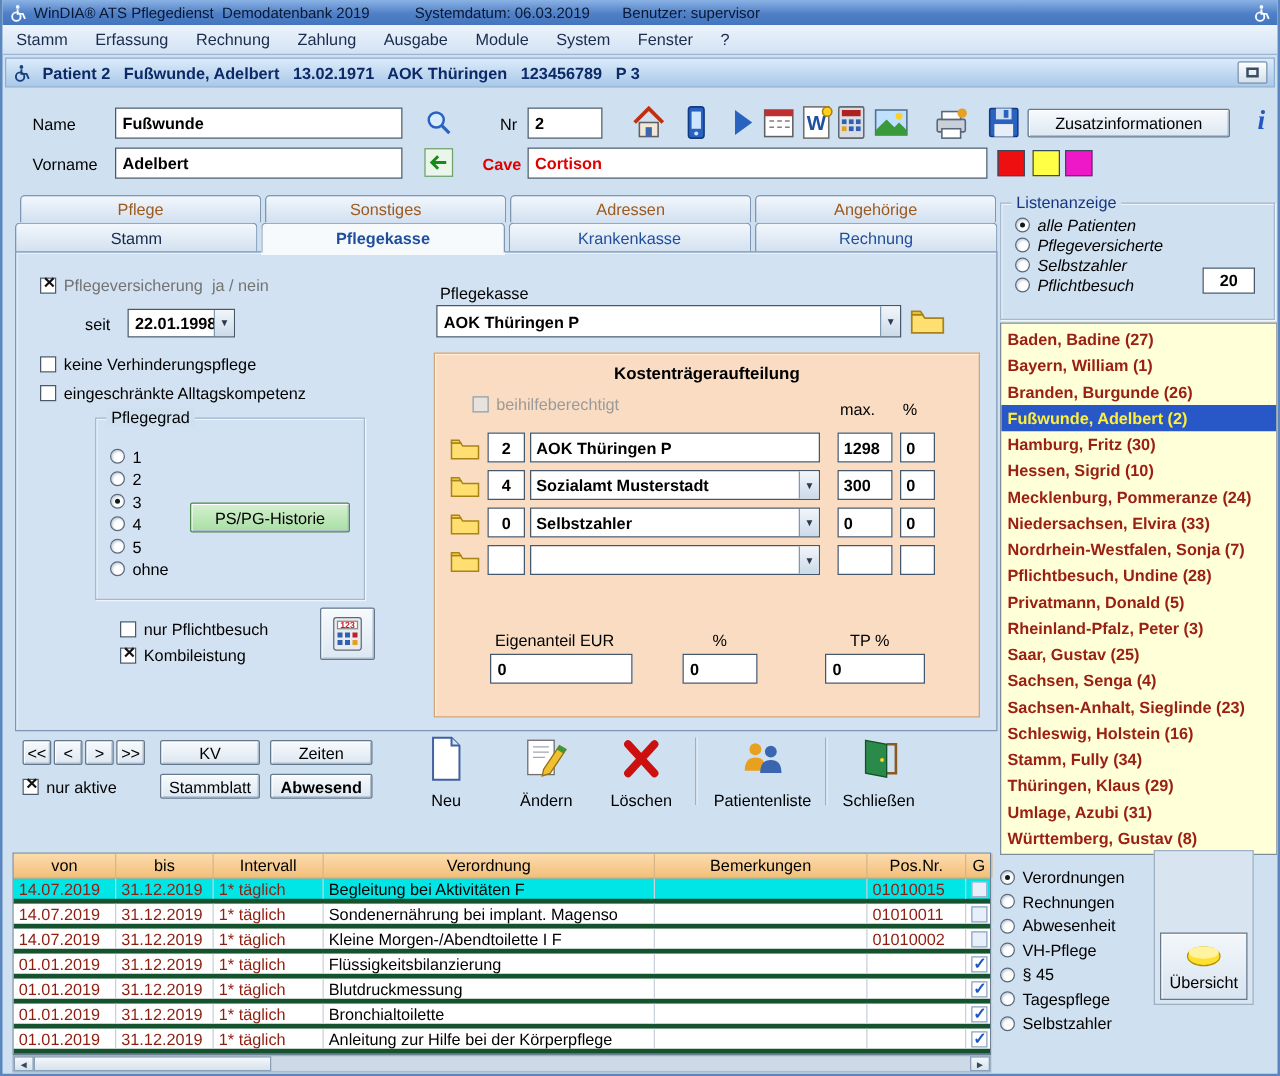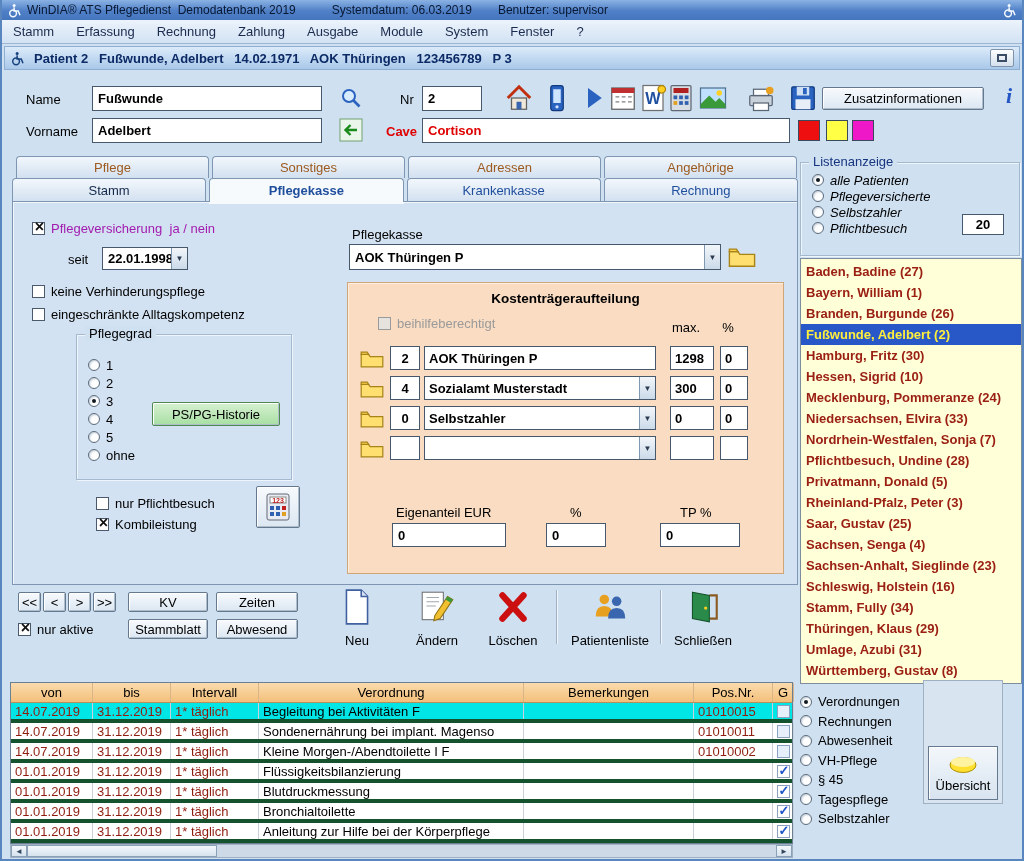--- a/index.html
+++ b/index.html
@@ -127,21 +127,21 @@
   <div class="mainwin">
 
     <div class="childbar">
       <span class="icon16">
           <svg viewBox="0 0 16 16">
             <circle cx="6.5" cy="11" r="3.6" fill="none" stroke="#16407e" stroke-width="1.6"></circle>
             <circle cx="7.6" cy="2.7" r="1.6" fill="#16407e"></circle>
             <path d="M7.6 4.6 v4 h4.4 l1.9 4.4" fill="none" stroke="#16407e" stroke-width="1.6"></path>
           </svg>
         </span>
-      <span class="ct">Patient 2   Fußwunde, Adelbert   14.02.1971   AOK Thüringen   123456789   P 3</span>
+      <span class="ct">Patient 2   Fußwunde, Adelbert   13.02.1971   AOK Thüringen   123456789   P 3</span>
       <span class="winbtn">
           <span class="glyph"></span>
         </span>
     </div>
 
     <span class="lbl" style="left:24px;top:48px;">Name</span>
     <span class="field" style="left:90px;top:42px;width:230px;height:25px;">Fußwunde</span>
     <span class="icon24" style="left:336px;top:42px;">
         <svg viewBox="0 0 24 24">
           <circle cx="10" cy="10" r="6" fill="#d8ecff" stroke="#2a62c0" stroke-width="2"></circle>
@@ -249,21 +249,21 @@
       </div>
     <div class="tabrow" style="left:10px;top:134px;width:786px;height:24px;">
         <div class="tab tab-front dark">Stamm</div>
         <div class="tab tab-front active">Pflegekasse</div>
         <div class="tab tab-front">Krankenkasse</div>
         <div class="tab tab-front">Rechnung</div>
       </div>
 
     <div class="content"></div>
 
-    <span class="cbrow" style="left:30px;top:177px;color:#a21caf;">
+    <span class="cbrow" style="left:30px;top:177px;color:#737373;">
       <span class="cb checked"></span>
       <span>Pflegeversicherung  ja / nein</span>
     </span>
     <span class="lbl" style="left:66px;top:208px;">seit</span>
     <span class="field" style="left:100px;top:203px;width:86px;height:23px;padding-right:18px;">
       <span>22.01.1998</span>
       <span class="dd">▼</span>
     </span>
     <span class="cbrow" style="left:30px;top:240px;">
       <span class="cb"></span>
@@ -391,21 +391,21 @@
     <span class="btn" style="left:41px;top:548px;width:23px;height:20px;">&lt;</span>
     <span class="btn" style="left:66px;top:548px;width:23px;height:20px;">&gt;</span>
     <span class="btn" style="left:91px;top:548px;width:23px;height:20px;">&gt;&gt;</span>
     <span class="btn" style="left:126px;top:548px;width:80px;height:20px;">KV</span>
     <span class="btn" style="left:214px;top:548px;width:82px;height:20px;">Zeiten</span>
     <span class="cbrow" style="left:16px;top:578px;">
       <span class="cb checked"></span>
       <span>nur aktive</span>
     </span>
     <span class="btn" style="left:126px;top:575px;width:80px;height:20px;">Stammblatt</span>
-    <span class="btn" style="left:214px;top:575px;width:82px;height:20px;">Abwesend</span>
+    <span class="btn" style="left:214px;top:575px;width:82px;height:20px;font-weight:bold;">Abwesend</span>
 
     <div class="action" style="left:324px;width:62px;">
       <span class="iconbig">
           <svg viewBox="0 0 32 36">
             <path d="M6 2 H20 L26 8 V34 H6z" fill="#fff" stroke="#4060a0" stroke-width="1.5"></path>
             <path d="M20 2 L20 8 H26" fill="#d8e4f4" stroke="#4060a0" stroke-width="1.5"></path>
           </svg>
         </span>
       <span>Neu</span>
     </div>

